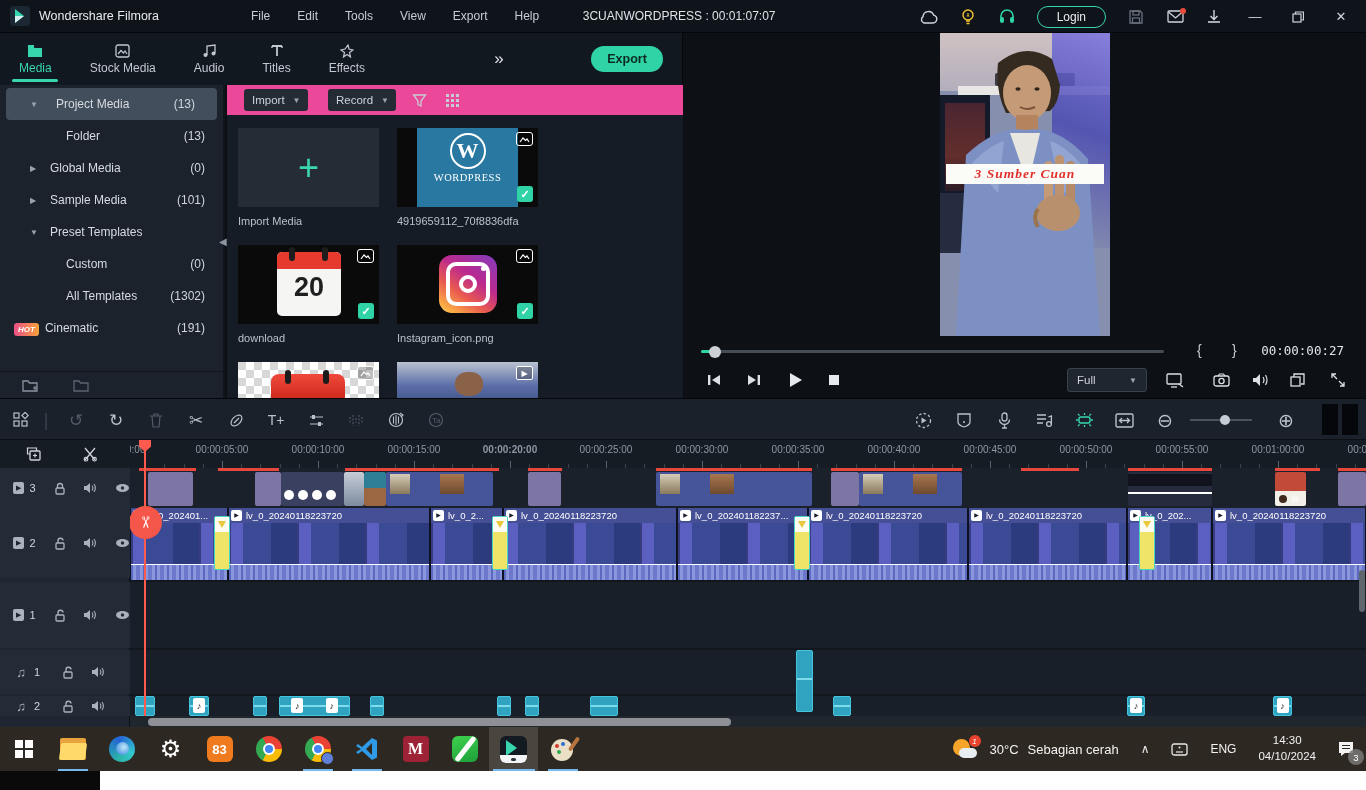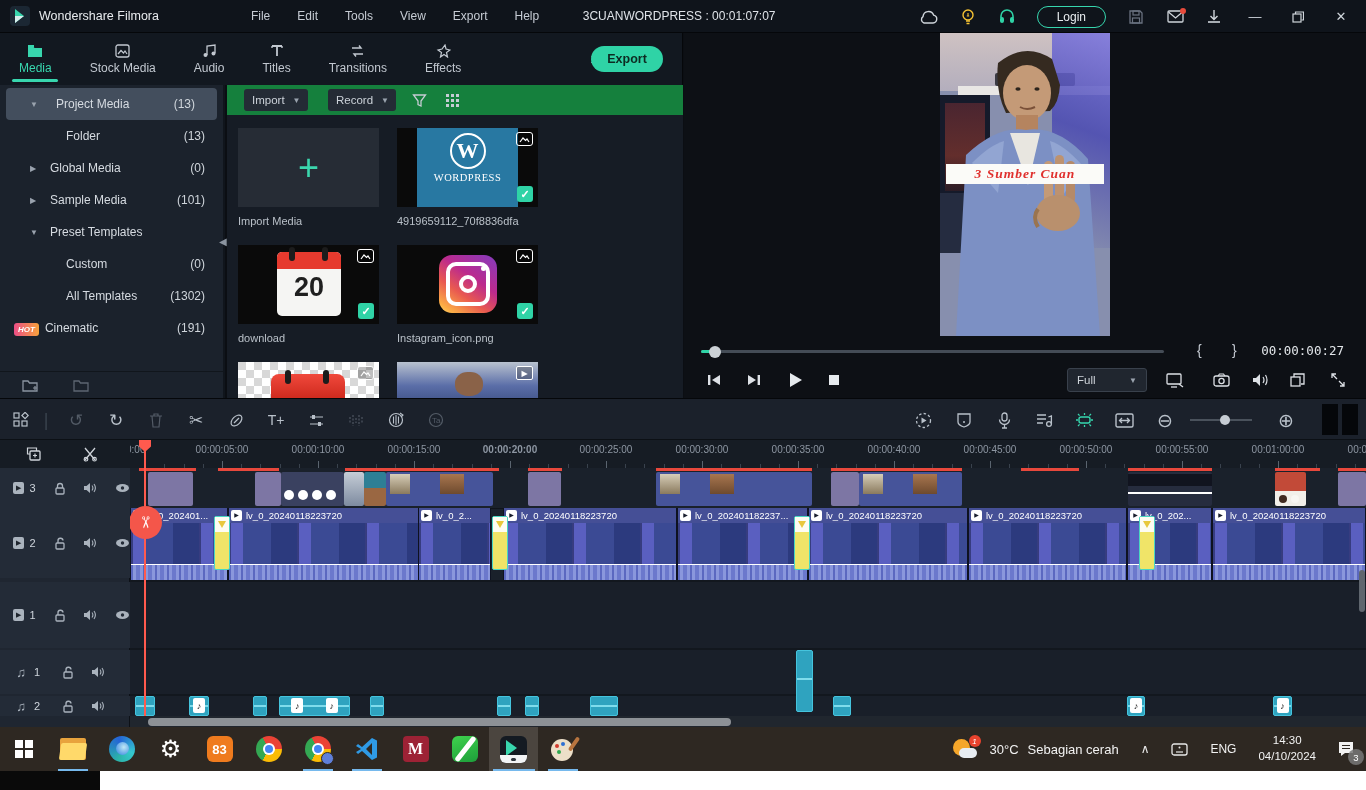--- a/index.html
+++ b/index.html
@@ -44,21 +44,21 @@
   .sb-label-1{margin-left:50px;}
   .sb-label-2{margin-left:66px;}
   .sb-label-hot{margin-left:0;}
   .sb-count{position:absolute;right:18px;color:#cfd5db;}
   .sb-item.selected .sb-count{right:22px;}
   .hot-badge{display:inline-block;margin-left:14px;margin-right:6px;background:linear-gradient(90deg,#ec4f87,#f7a23b);color:#fff;font-size:8px;font-weight:bold;font-style:italic;border-radius:3px;padding:2px 4px;}
   #sb-bottom{position:absolute;left:0;bottom:0;width:100%;height:27px;border-top:1px solid #11161c;display:flex;align-items:center;gap:34px;padding-left:22px;color:#8b94a0;}
   #collapse-handle{position:absolute;left:219px;top:228px;width:11px;height:26px;color:#8b94a0;font-size:10px;display:flex;align-items:center;z-index:5;}
 
   
-  #media-toolbar{position:absolute;left:227px;top:85px;width:456px;height:30px;background:#15803d;display:flex;align-items:center;}
+  #media-toolbar{position:absolute;left:227px;top:85px;width:456px;height:30px;background:#ec4899;display:flex;align-items:center;}
   .dd{height:22px;background:#242b35;border-radius:3px;color:#ccd2d9;font-size:11.5px;display:flex;align-items:center;padding:0 8px;gap:8px;}
   #dd-import{margin-left:17px;width:64px;}
   #dd-record{margin-left:20px;width:68px;}
   .dd .chev{font-size:8px;color:#9aa3ae;}
   #search-wrap{margin-left:16px;width:208px;height:22px;background:#10151d;border-radius:3px;display:flex;align-items:center;color:#7a848f;}
   #search-wrap input{background:transparent;border:none;outline:none;color:#aeb6c0;font-size:11.5px;width:160px;font-family:"Liberation Sans",sans-serif;}
   #funnel-ic{margin-left:16px;color:#c6ccd4;}
   #grid-ic{margin-left:18px;color:#c6ccd4;}
   #media-grid{position:absolute;left:227px;top:115px;width:456px;height:283px;background:#161c25;overflow:hidden;}
   .tile{position:absolute;width:141px;height:79px;background:#0a0a0a;overflow:hidden;}
@@ -296,28 +296,20 @@
           <span>Audio</span>
         </div>
         <div class="tab">
           <span class="icn">
             <svg width="14" height="14" viewBox="0 0 14 14">
               <path d="M2 2h10M7 2v10" stroke="currentColor" stroke-width="1.8"></path>
               <path d="M2 2v2M12 2v2" stroke="currentColor" stroke-width="1.4"></path>
             </svg>
           </span>
           <span>Titles</span>
-        </div>
-        <div class="tab">
-          <span class="icn">
-            <svg width="15" height="14" viewBox="0 0 15 14">
-              <path d="M2 4h9l-2-2.5M13 10H4l2 2.5" fill="none" stroke="currentColor" stroke-width="1.4"></path>
-            </svg>
-          </span>
-          <span>Transitions</span>
         </div>
         <div class="tab">
           <span class="icn">
             <svg width="15" height="14" viewBox="0 0 15 14">
               <path d="M9 1l1 4 4 1-3.5 2.5L11.5 13 8 10.5 4.5 13l1-4.5L2 6l4-1z" fill="none" stroke="currentColor" stroke-width="1.2"></path>
             </svg>
           </span>
           <span>Effects</span>
         </div>
       </div>
@@ -867,21 +859,21 @@
           <div class="c2" style="left: 0px; width: 98px;">
             <div class="c2head"><span class="pb">▶</span>v_0_202401...</div>
             <div class="c2body"></div>
             <div class="c2wave"></div>
           </div>
           <div class="c2" style="left: 98px; width: 202px;">
             <div class="c2head"><span class="pb">▶</span>lv_0_20240118223720</div>
             <div class="c2body"></div>
             <div class="c2wave"></div>
           </div>
-          <div class="c2" style="left: 288px; width: 73px;">
+          <div class="c2" style="left: 300px; width: 73px;">
             <div class="c2head"><span class="pb">▶</span>lv_0_2...</div>
             <div class="c2body"></div>
             <div class="c2wave"></div>
           </div>
           <div class="c2" style="left: 373px; width: 174px;">
             <div class="c2head"><span class="pb">▶</span>lv_0_20240118223720</div>
             <div class="c2body"></div>
             <div class="c2wave"></div>
           </div>
           <div class="c2" style="left: 547px; width: 131px;">

